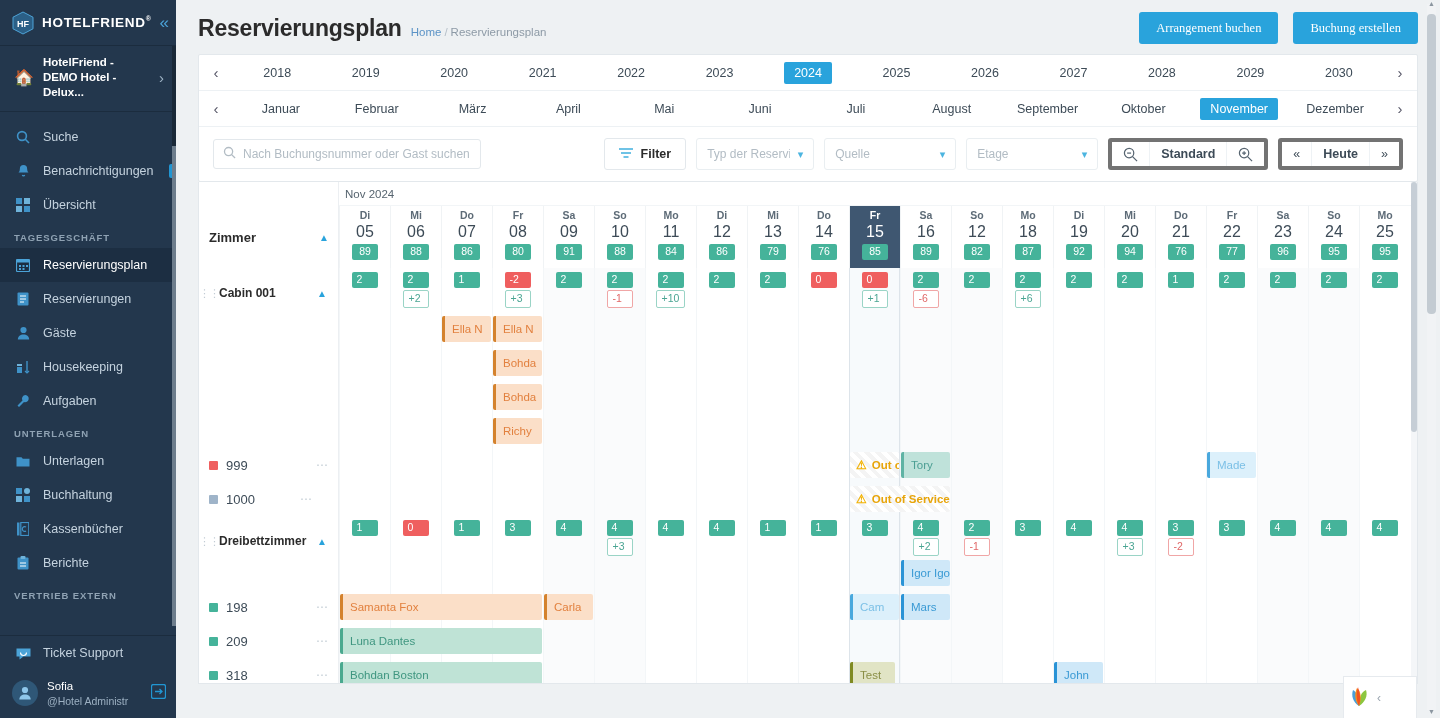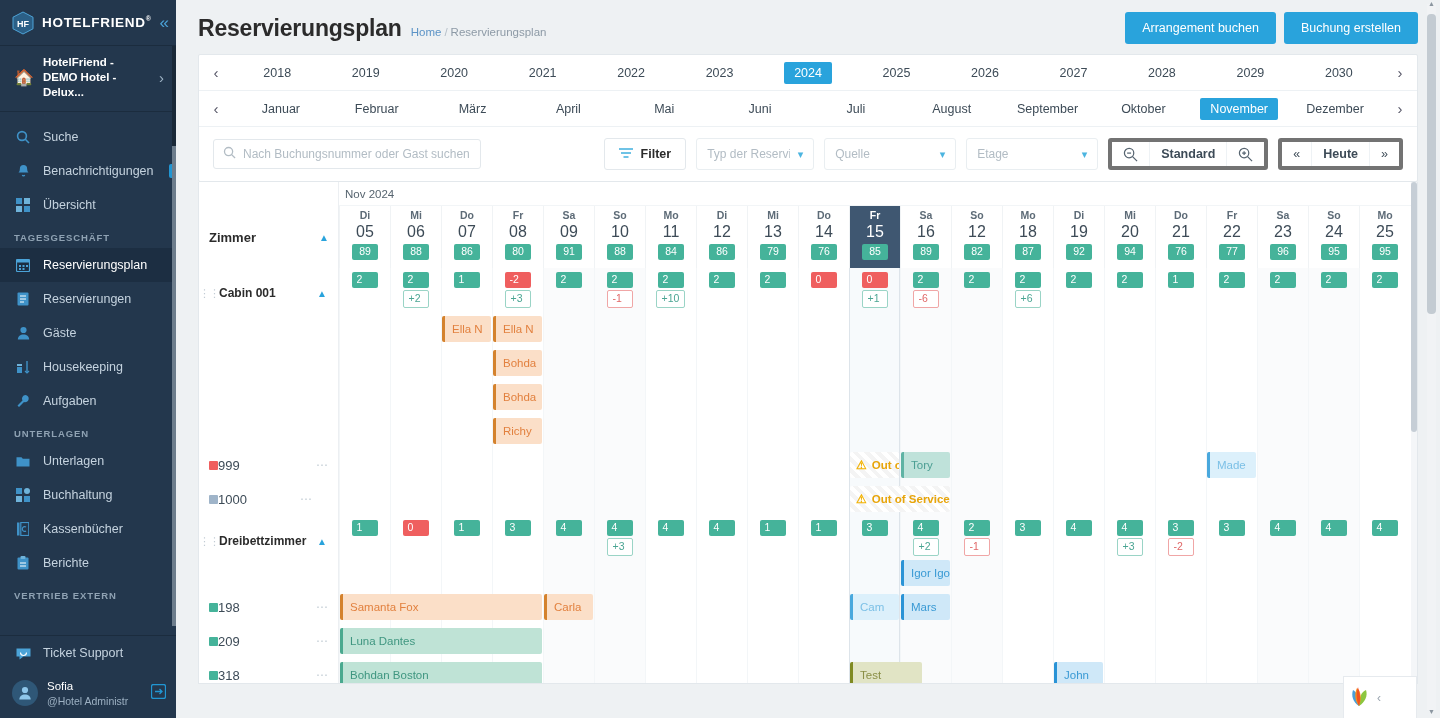--- a/index.html
+++ b/index.html
@@ -68,21 +68,21 @@
 
   
   .main { flex:1; height:718px; position:relative; overflow:hidden; background:#eef1f3; }
   .page-head {
     background:#eef1f3; padding:12px 22px 10px 22px; display:flex; align-items:center;
   }
   h1 { font-size:23px; font-weight:bold; color:#2b2b2b; letter-spacing:-.2px; }
   .crumbs { margin-left:9px; font-size:11.5px; color:#8d9aa6; padding-top:8px; }
   .crumbs a { color:#5b93c6; text-decoration:none; }
   .crumbs .sep { color:#b4bec7; margin:0 3px; }
-  .head-btns { margin-left:auto; display:flex; gap:8px; }
+  .head-btns { margin-left:auto; display:flex; gap:15px;font-family:Liberation Serif, serif; }
   .btn-primary {
     background:#29a3dc; color:#fff; border:none; border-radius:3px;
     padding:0 17px; height:32px; font-size:12.5px; cursor:pointer;
     font-family:inherit;
   }
 
   .panel { margin:0 22px; background:#fff; border:1px solid #e3e8ec; border-radius:2px; }
   .strip { display:flex; align-items:center; height:36px; border-bottom:1px solid #edf1f4; }
   .strip .arrow {
     width:34px; flex:0 0 34px; text-align:center; color:#556; font-size:15px; cursor:pointer;
@@ -153,21 +153,21 @@
   .zimmer-head {
     position:absolute; left:0; top:24px; width:140px; height:62px;
     display:flex; align-items:center; padding:0 10px; font-size:13px; font-weight:bold; color:#2b2b2b;
   }
   .zimmer-head .caret { margin-left:auto; color:#29a3dc; font-size:10px; }
 
   .cat-row { height:26px; display:flex; align-items:center; }
   .cat-name { display:flex; align-items:center; gap:6px; padding:0 10px; font-size:12px; font-weight:bold; color:#2b2b2b; }
   .drag { color:#c2ccd4; font-size:11px; letter-spacing:-1px; }
 
-  .rm-row { height:34px; display:flex; align-items:center; padding:0 10px; font-size:13px; color:#3d4b57; }
+  .rm-row { height:34px; display:flex; align-items:center; padding:0 10px; font-size:13px; color:#3d4b57; gap:8px; }
   .sw { width:9px; height:9px; border-radius:1px; display:inline-block; }
   .rm-dots { margin-left:auto; color:#c2ccd4; letter-spacing:1px; font-size:12px; }
 
   .gridlines { position:absolute; inset:0; display:flex; pointer-events:none; }
   .gl { width:51px; flex:0 0 51px; border-left:1px solid #f3f6f8; height:100%; }
   .gl.weekend { background:#fafbfc; }
   .gl.today { border-left:1px solid #dde4ea; border-right:1px solid #dde4ea; background:#f7fafc; }
 
   .counts-row { position:absolute; display:flex; left:0; }
   .countcell { width:51px; flex:0 0 51px; display:flex; flex-direction:column; align-items:center; }
@@ -888,21 +888,21 @@
                 </div>
                 <div class="bk blue" style="left: 562px; width: 49px; top: 326px;">
                   <span>Mars</span>
                 </div>
                 <div class="bk green" style="left: 1px; width: 202px; top: 360px;">
                   <span>Luna Dantes</span>
                 </div>
                 <div class="bk green" style="left: 1px; width: 202px; top: 394px;">
                   <span>Bohdan Boston</span>
                 </div>
-                <div class="bk olive" style="left: 511px; width: 72px; top: 394px;">
+                <div class="bk olive" style="left: 511px; width: 45px; top: 394px;">
                   <span>Test</span>
                 </div>
                 <div class="bk blue" style="left: 715px; width: 49px; top: 394px;">
                   <span>John</span>
                 </div>
               </div>
           </div>
         </div>
 
         <div class="rowlabel-col">

